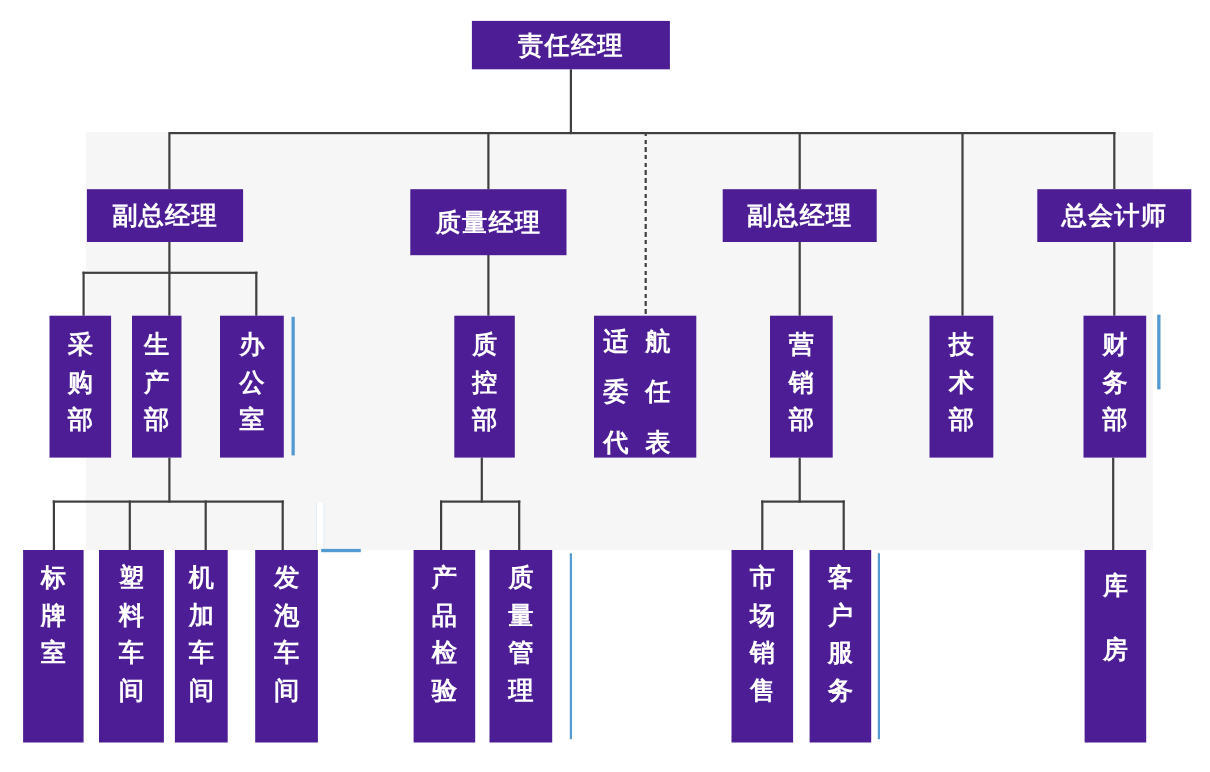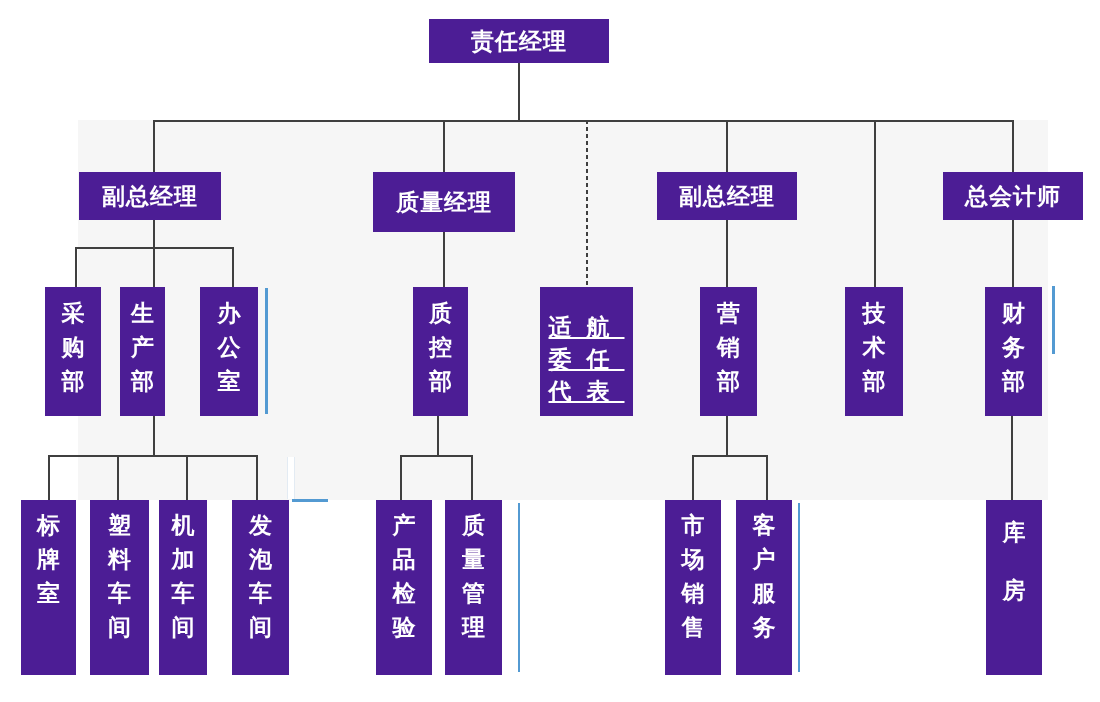--- a/index.html
+++ b/index.html
@@ -21,21 +21,21 @@
     font-weight:700;font-size:23px;
     text-align:center;white-space:pre-line;
     display:flex;align-items:center;justify-content:center;
     letter-spacing:1px;
   }
   .node.v{
     display:block;justify-content:flex-start;
     padding-top:9px;line-height:34px;letter-spacing:0;
   }
   .node.v4{padding-top:8px;}
-  .node.two-col{line-height:32px;letter-spacing:15px;padding-top:24px;text-decoration:underline;}
+  .node.two-col{line-height:46px;letter-spacing:15px;padding-top:0;}
   .node.wide-gap{line-height:58px;padding-top:3px;}
 
   
   .n-root{left:429px;top:19px;width:180px;height:44px;}
   
   .n-vp1{left:79px;top:172px;width:142px;height:48px;}
   .n-qm{left:373px;top:172px;width:142px;height:60px;}
   .n-vp2{left:657px;top:172px;width:140px;height:48px;}
   .n-ca{left:943px;top:172px;width:140px;height:48px;}
   

